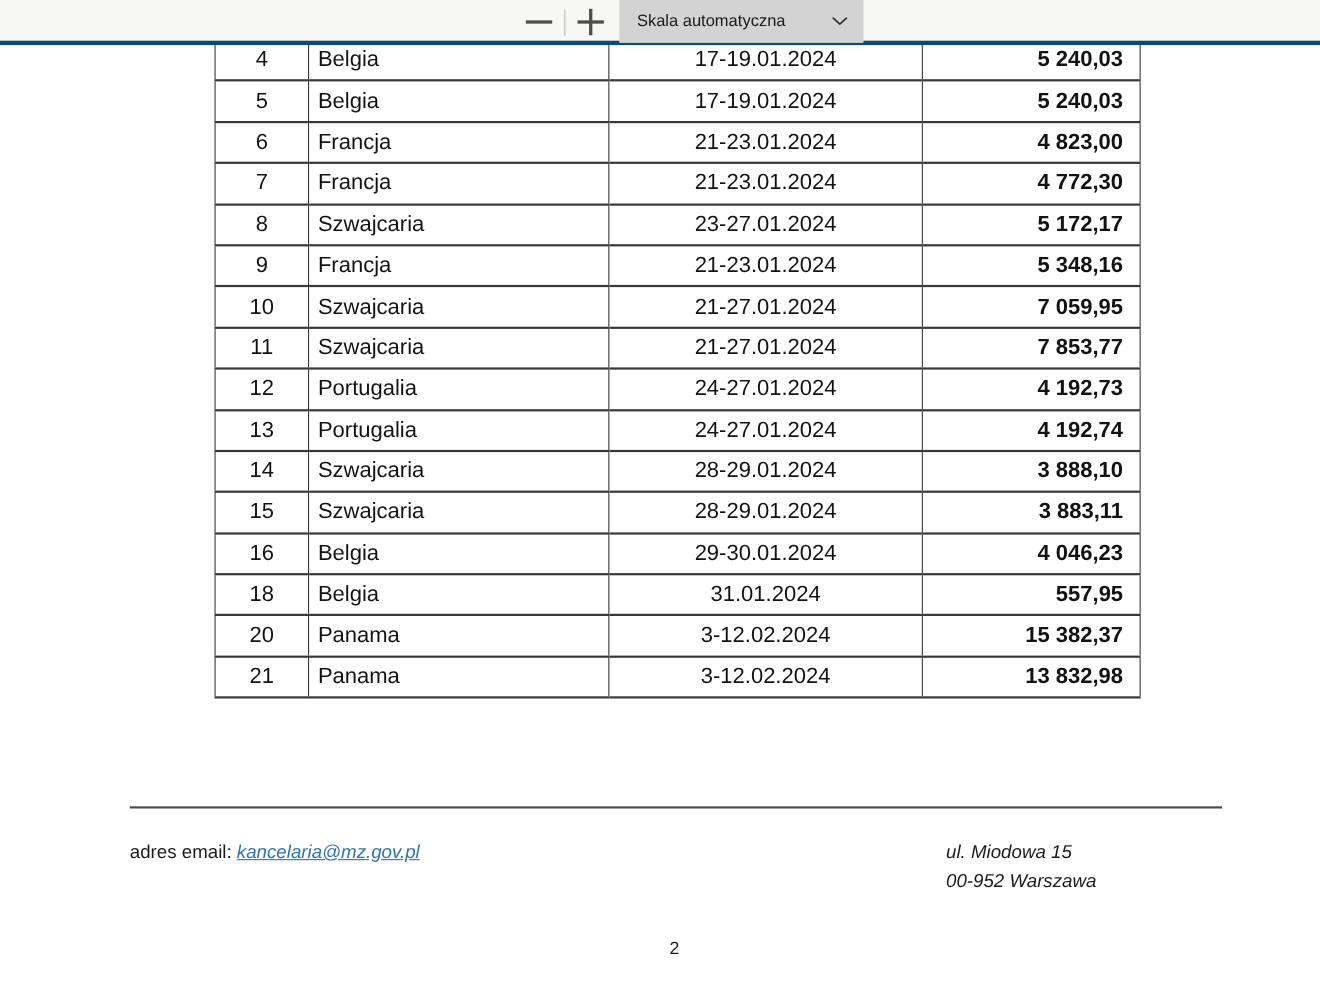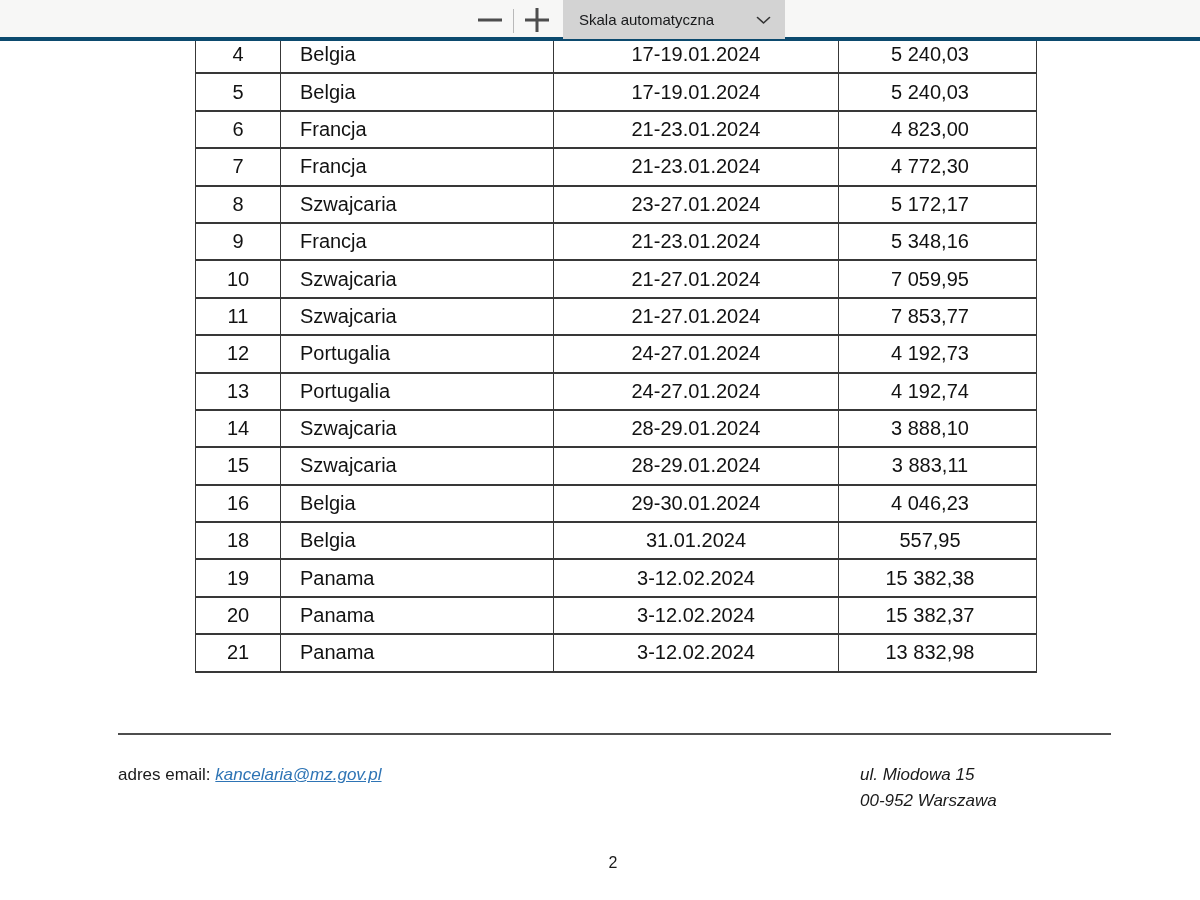--- a/index.html
+++ b/index.html
@@ -65,23 +65,23 @@
     height: 37.4px;
     font-size: 20px;
     color: #121212;
     white-space: nowrap;
   }
   .doc-table col.c-no   { width: 85px; }
   .doc-table col.c-land { width: 273px; }
   .doc-table col.c-date { width: 285px; }
   .doc-table col.c-amt  { width: 198px; }
   .doc-table td.td-no   { text-align: center; }
-  .doc-table td.td-land { text-align: left; padding-left: 19px; }
+  .doc-table td.td-land { text-align: left; padding-left: 8px; }
   .doc-table td.td-date { text-align: center; }
-  .doc-table td.td-amt  { text-align: center; padding-right: 15px; }
+  .doc-table td.td-amt  { text-align: right; padding-right: 15px; font-weight: bold; }
 
   
   .footer-rule {
     position: absolute;
     left: 118px; top: 733px;
     width: 993px; height: 2px;
     background: #4d4d4d;
   }
   .footer-left {
     position: absolute;
@@ -233,26 +233,20 @@
     <td class="td-date">29-30.01.2024</td>
     <td class="td-amt">4 046,23</td>
   </tr>
       <tr>
     <td class="td-no">18</td>
     <td class="td-land">Belgia</td>
     <td class="td-date">31.01.2024</td>
     <td class="td-amt">557,95</td>
   </tr>
       <tr>
-    <td class="td-no">19</td>
-    <td class="td-land">Panama</td>
-    <td class="td-date">3-12.02.2024</td>
-    <td class="td-amt">15 382,38</td>
-  </tr>
-      <tr>
     <td class="td-no">20</td>
     <td class="td-land">Panama</td>
     <td class="td-date">3-12.02.2024</td>
     <td class="td-amt">15 382,37</td>
   </tr>
       <tr>
     <td class="td-no">21</td>
     <td class="td-land">Panama</td>
     <td class="td-date">3-12.02.2024</td>
     <td class="td-amt">13 832,98</td>

